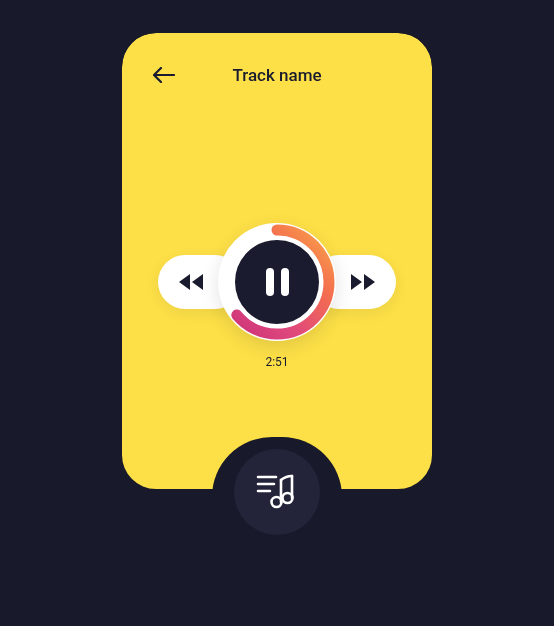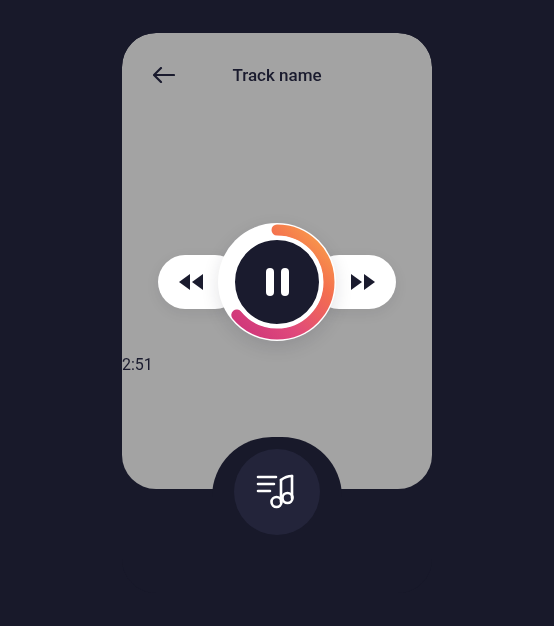--- a/index.html
+++ b/index.html
@@ -16,21 +16,21 @@
     height: 560px;
     position: relative;
     border-radius: 34px;
     overflow: hidden;
     background: #18192a;
   }
   .upper {
     position: absolute;
     left: 0; right: 0; top: 0;
     height: 456px;
-    background: #a3a3a3;
+    background: #fde047;
     border-radius: 34px;
   }
   .header {
     position: absolute;
     top: 28px;
     left: 0; right: 0;
     height: 28px;
     display: flex;
     align-items: center;
   }
@@ -105,22 +105,22 @@
   .pause-bars span {
     width: 8px;
     height: 28px;
     border-radius: 4px;
     background: #fff;
   }
   .elapsed {
     position: absolute;
     top: 322px;
     left: 0; right: 0;
-    text-align: left;
-    font-size: 16px;
+    text-align: center;
+    font-size: 12px;
     color: #1a1b2e;
   }
   .dock {
     position: absolute;
     left: 0; right: 0;
     bottom: 0;
     height: 104px;
     background: #18192a;
   }
   .notch {

